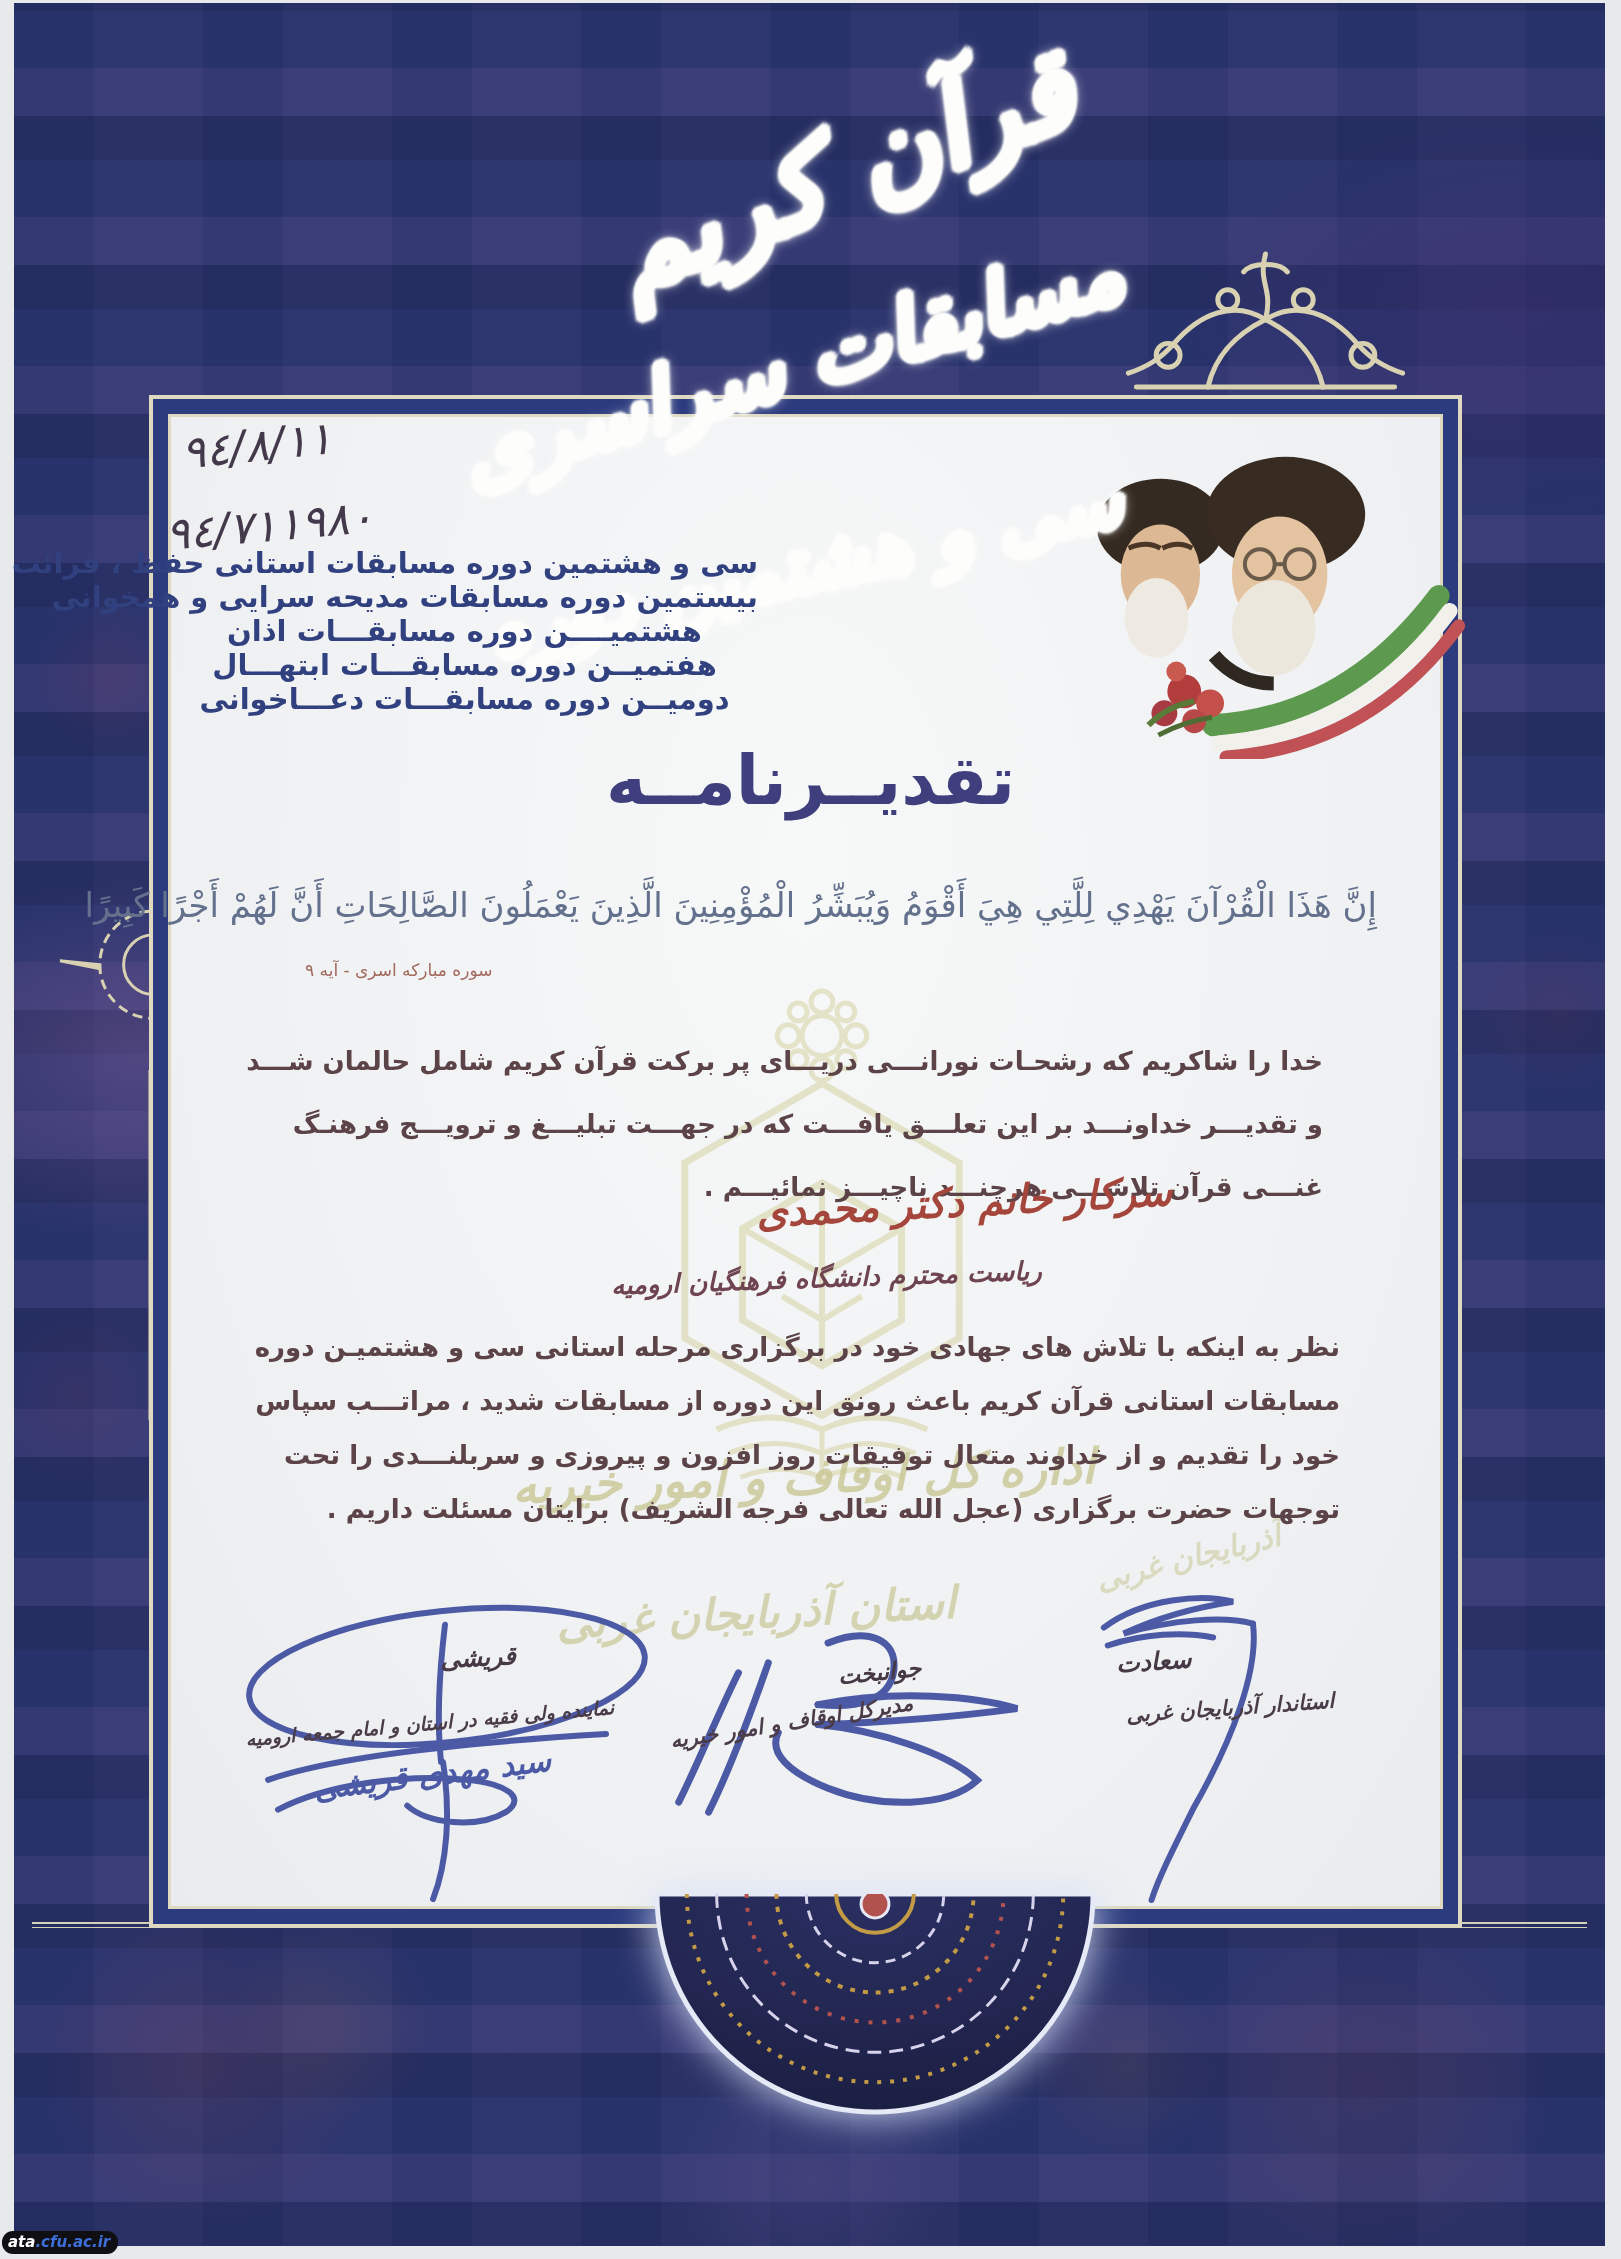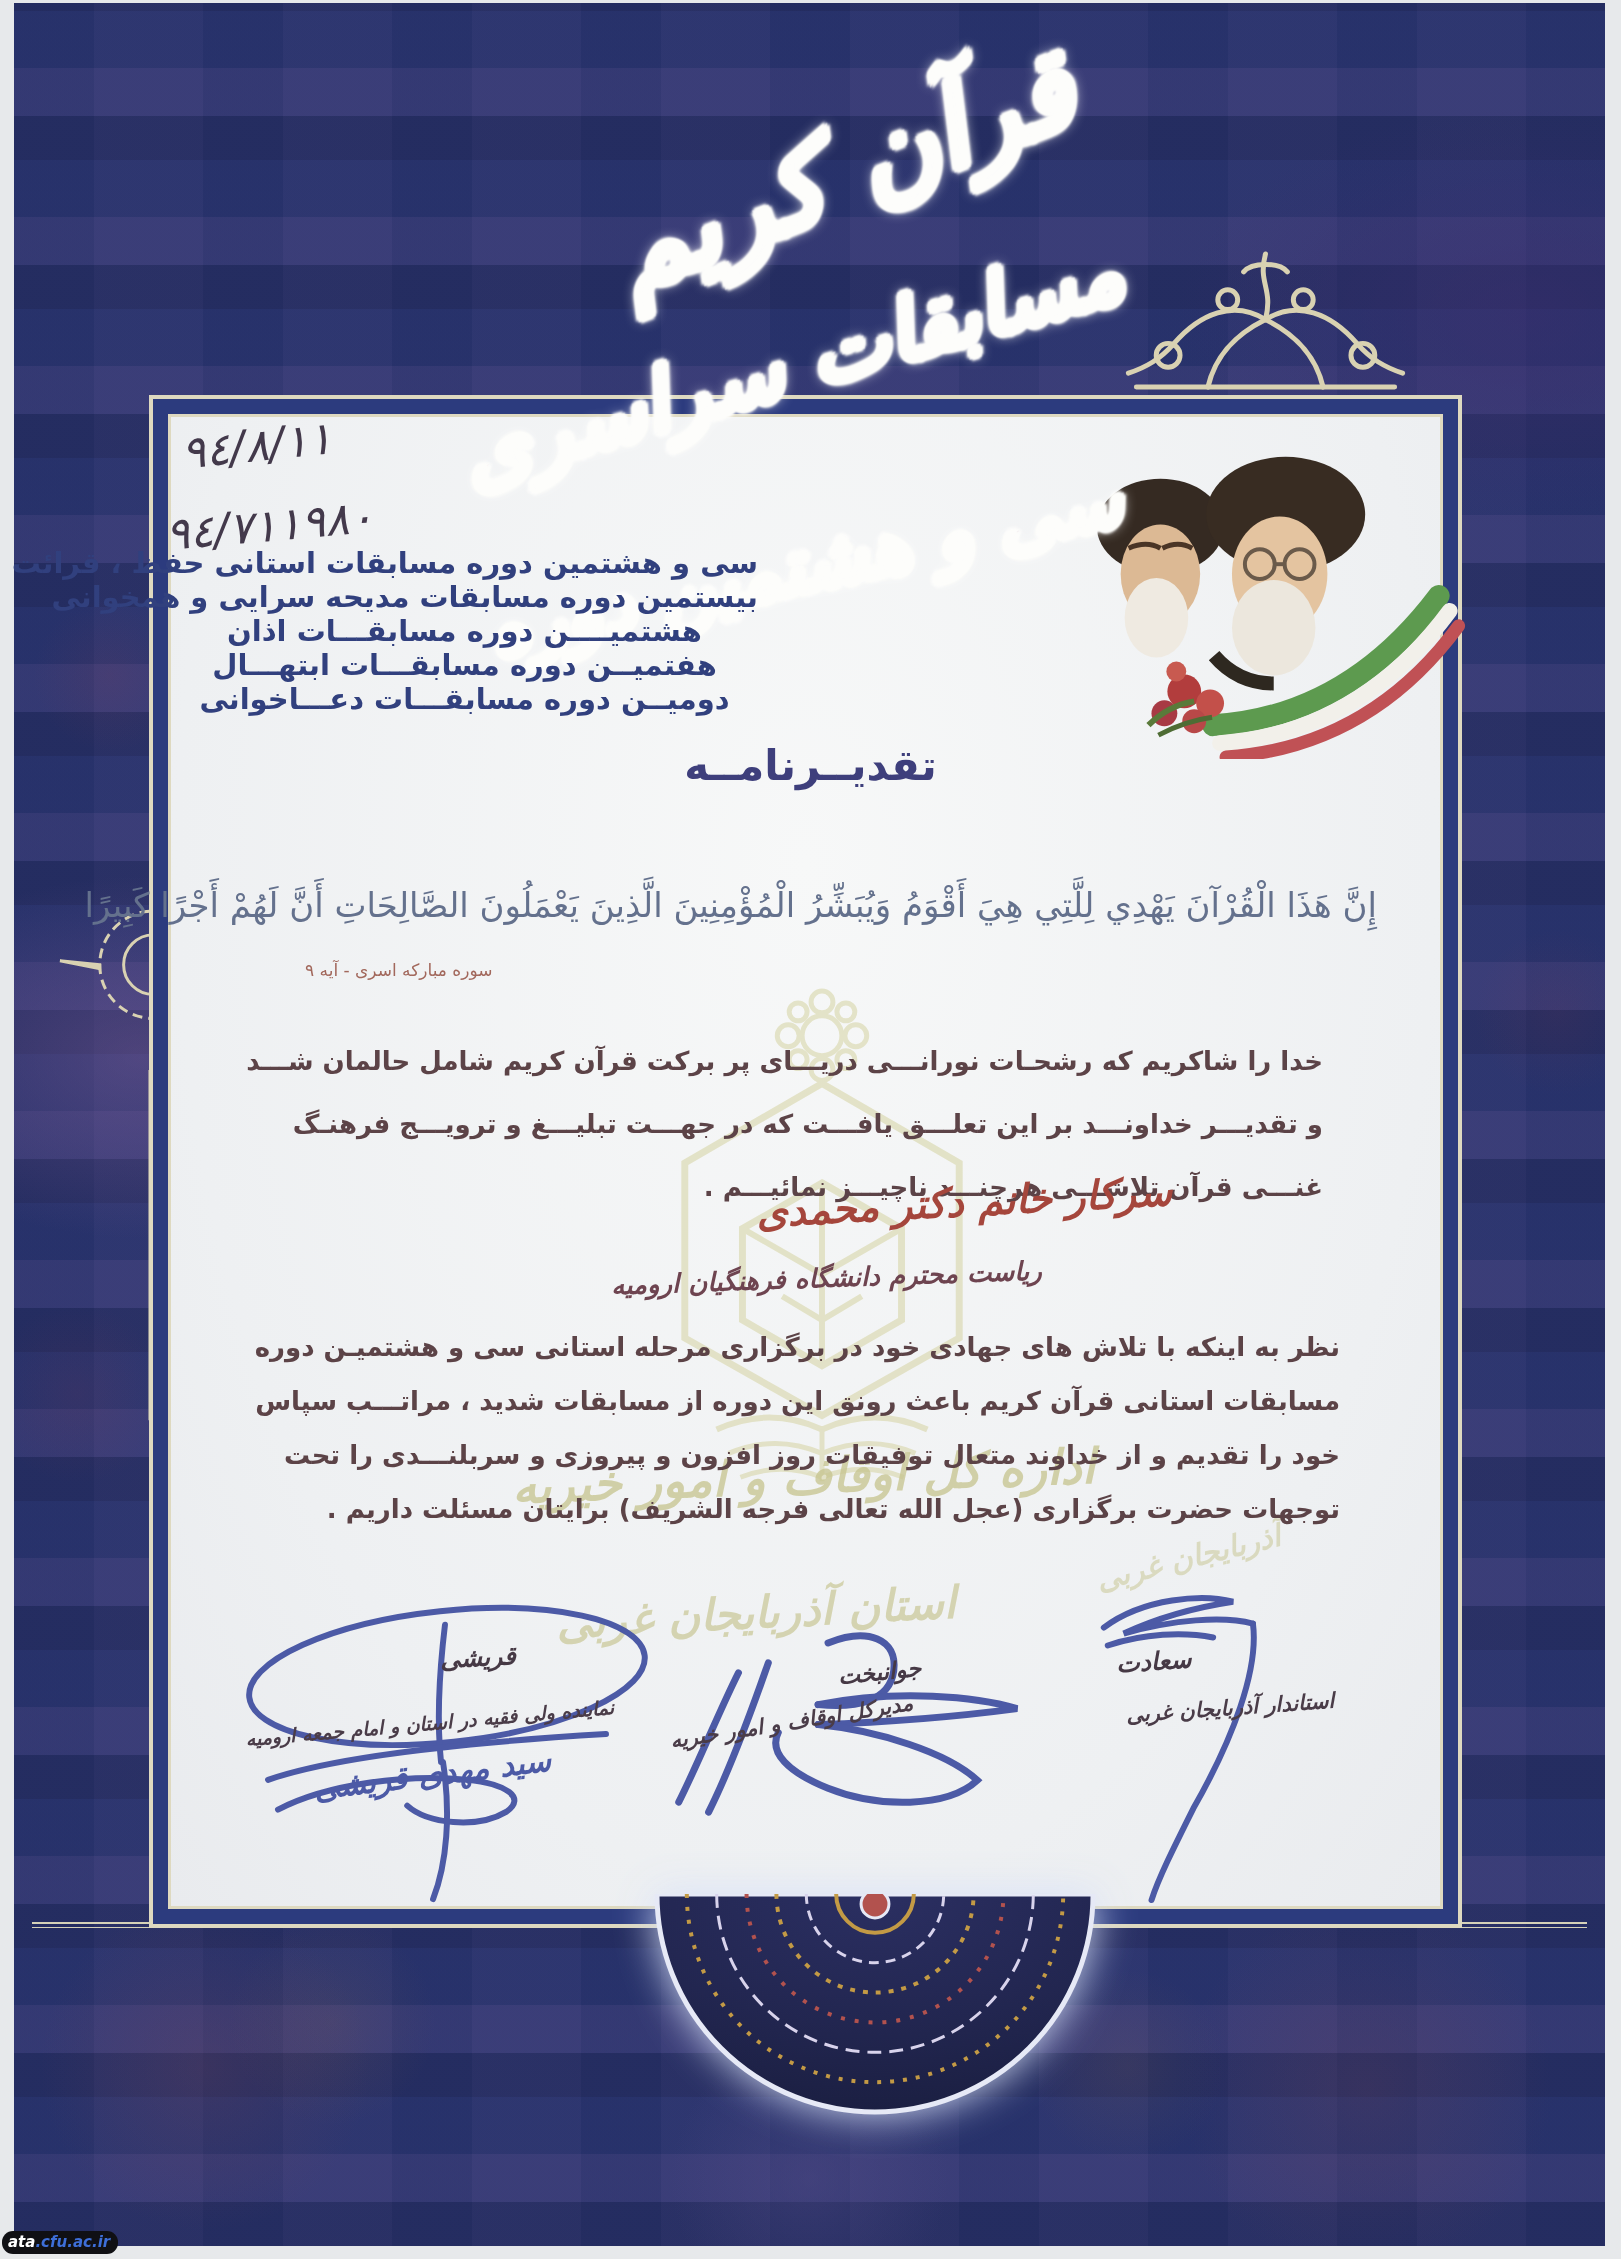--- a/index.html
+++ b/index.html
@@ -64,21 +64,21 @@
              color:#43394b; letter-spacing:4px; }
   .num1 { left:167px; top:416px; font-size:45px; transform:rotate(-6deg); }
   .num2 { left:151px; top:496px; font-size:45px; transform:rotate(-5deg); }
   .editions { position:absolute; left:157px; top:543px; width:587px; z-index:7;
               direction:rtl; text-align:center; color:#31407e; font-weight:bold;
               font-size:29px; line-height:34px; }
   .editions div { white-space:nowrap; }
   .portraits { position:absolute; left:975px; top:424px; z-index:5; }
   
   .title { position:absolute; left:299px; top:738px; width:995px; z-index:7;
-           text-align:center; direction:rtl; font-size:42px; font-weight:bold;
+           text-align:center; direction:rtl; font-size:68px; font-weight:bold;
            color:#3e3f7c; }
   .verse { position:absolute; left:249px; top:882px; width:1114px; z-index:7;
            text-align:center; direction:rtl; font-size:34px; color:#64718d;
            white-space:nowrap; }
   .verse-src { position:absolute; left:291px; top:957px; z-index:7; direction:rtl;
            font-size:17px; color:#a2685c; }
   .para { position:absolute; z-index:7; direction:rtl; text-align:right;
           font-weight:bold; color:#5c4347; }
   .para div { white-space:nowrap; }
   .p1 { left:274px; top:1027px; width:1035px; font-size:26px; line-height:63px; }

